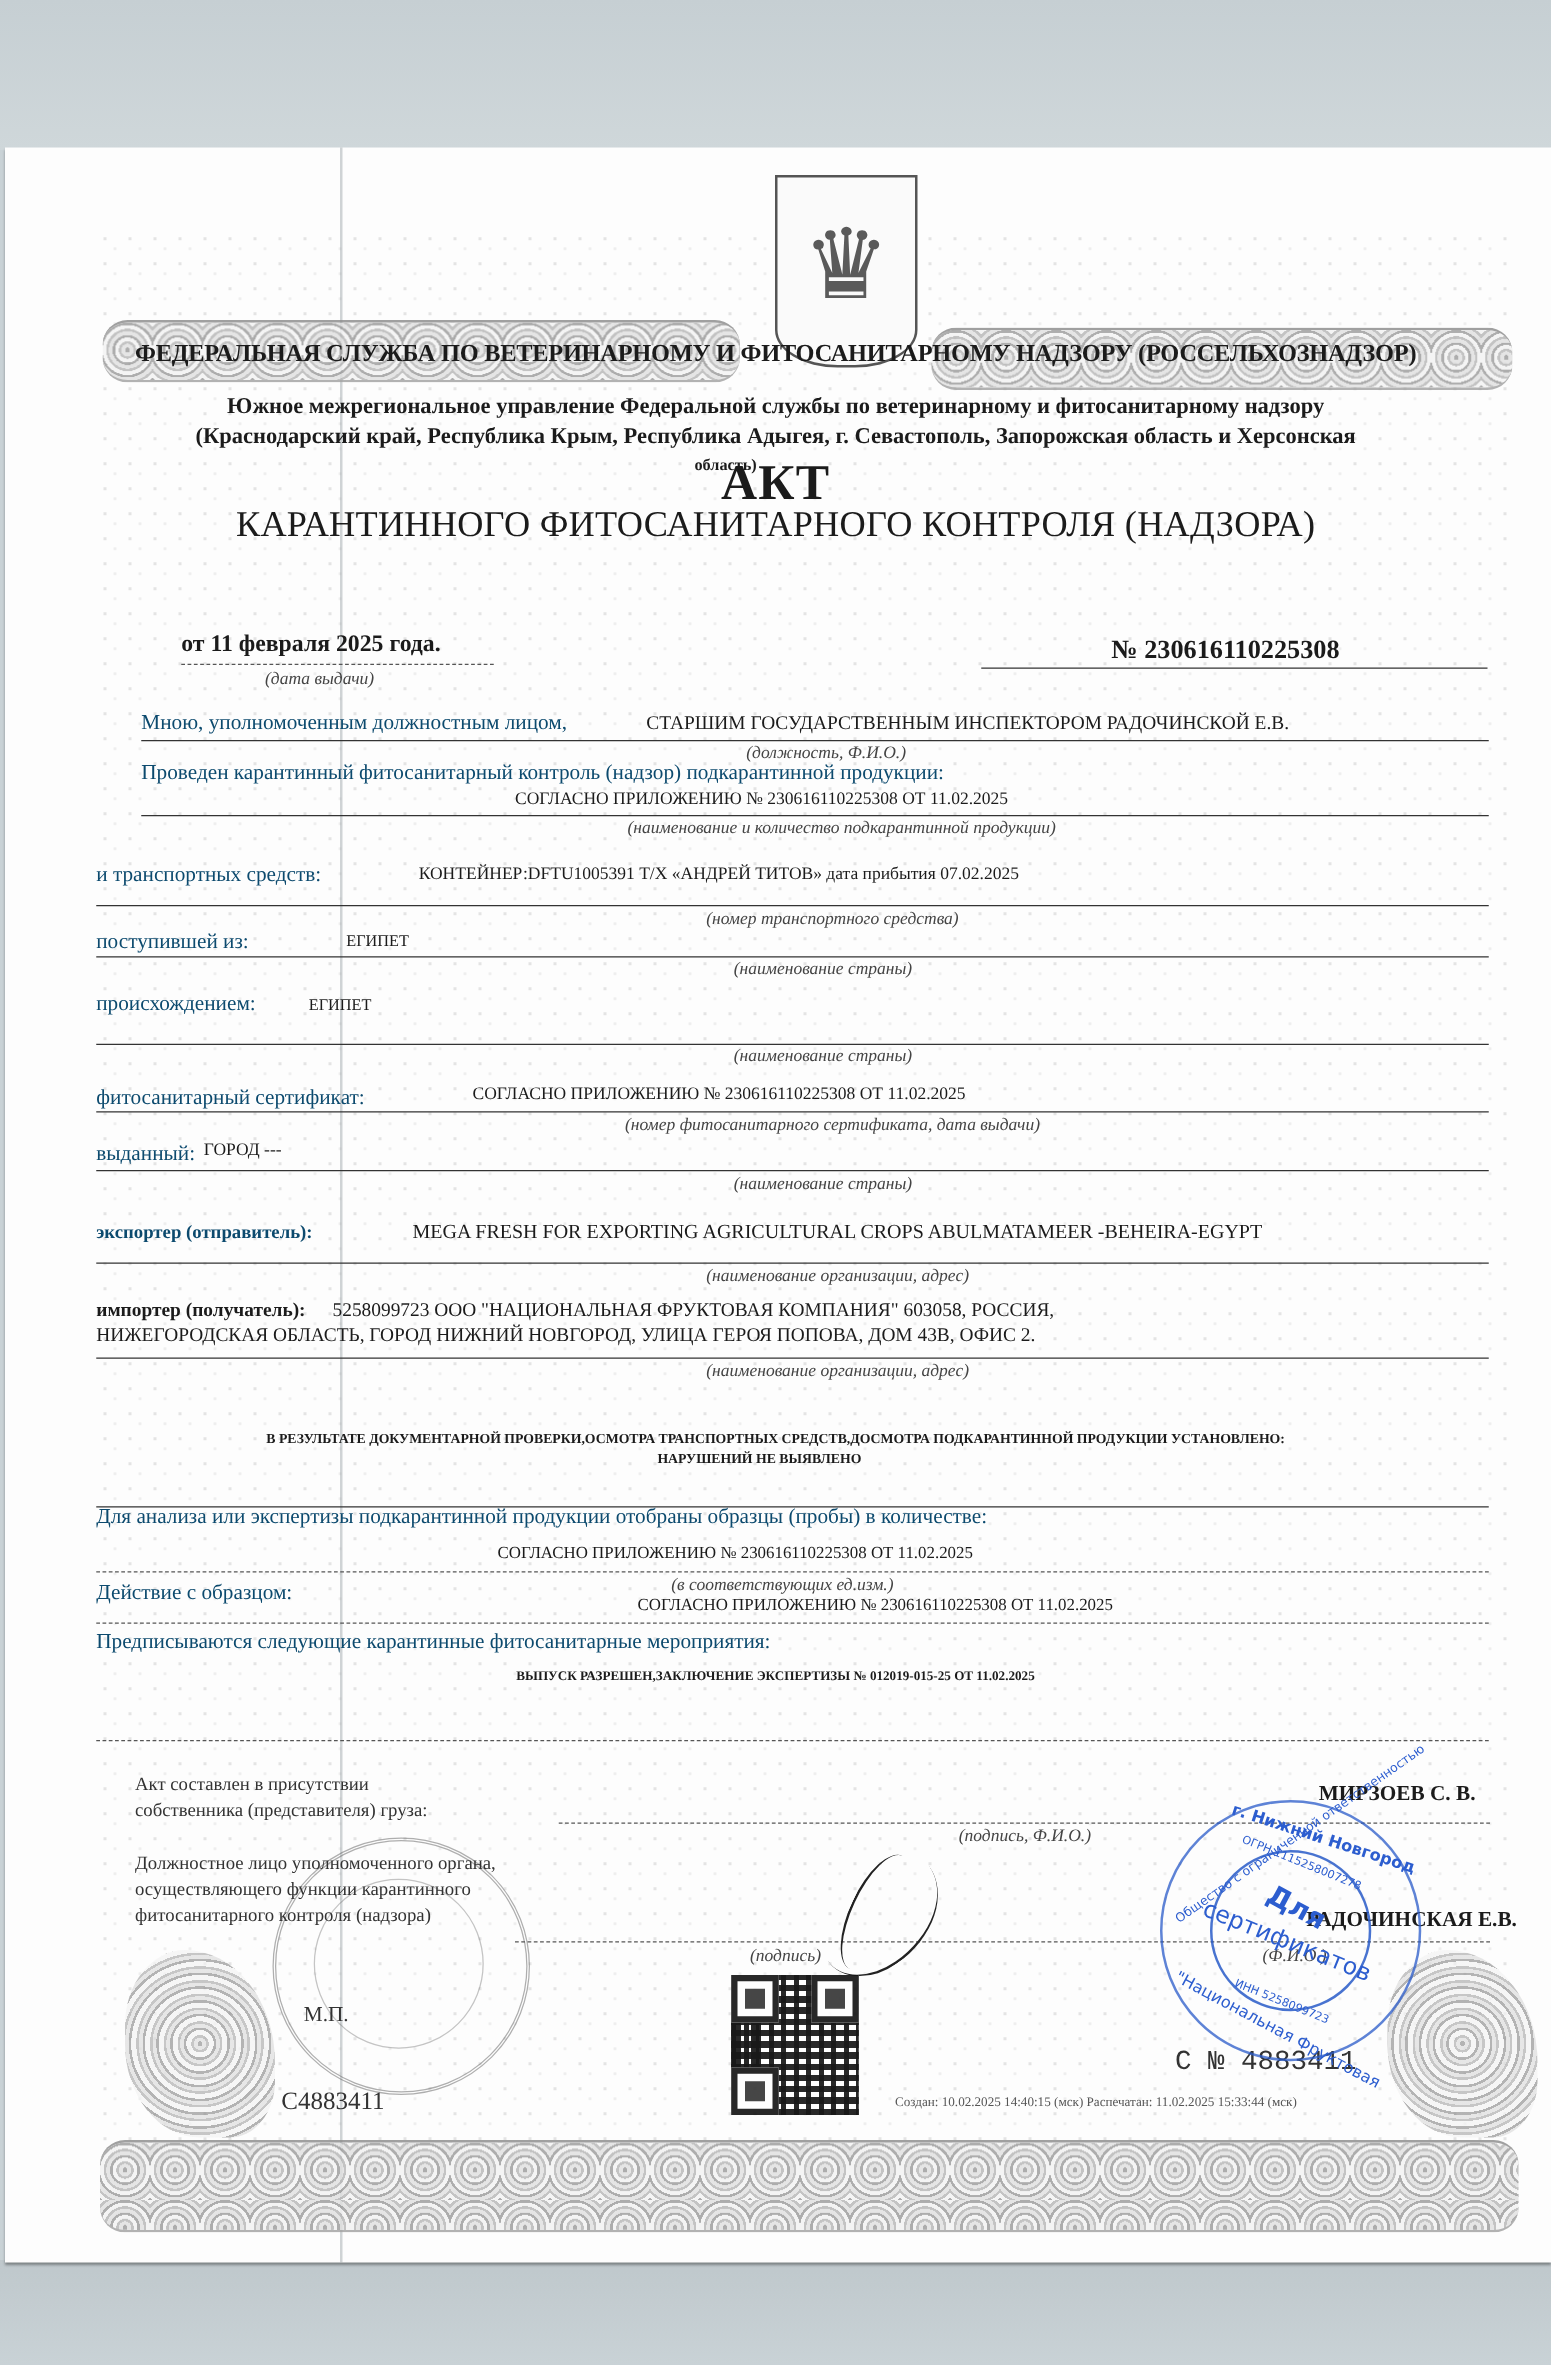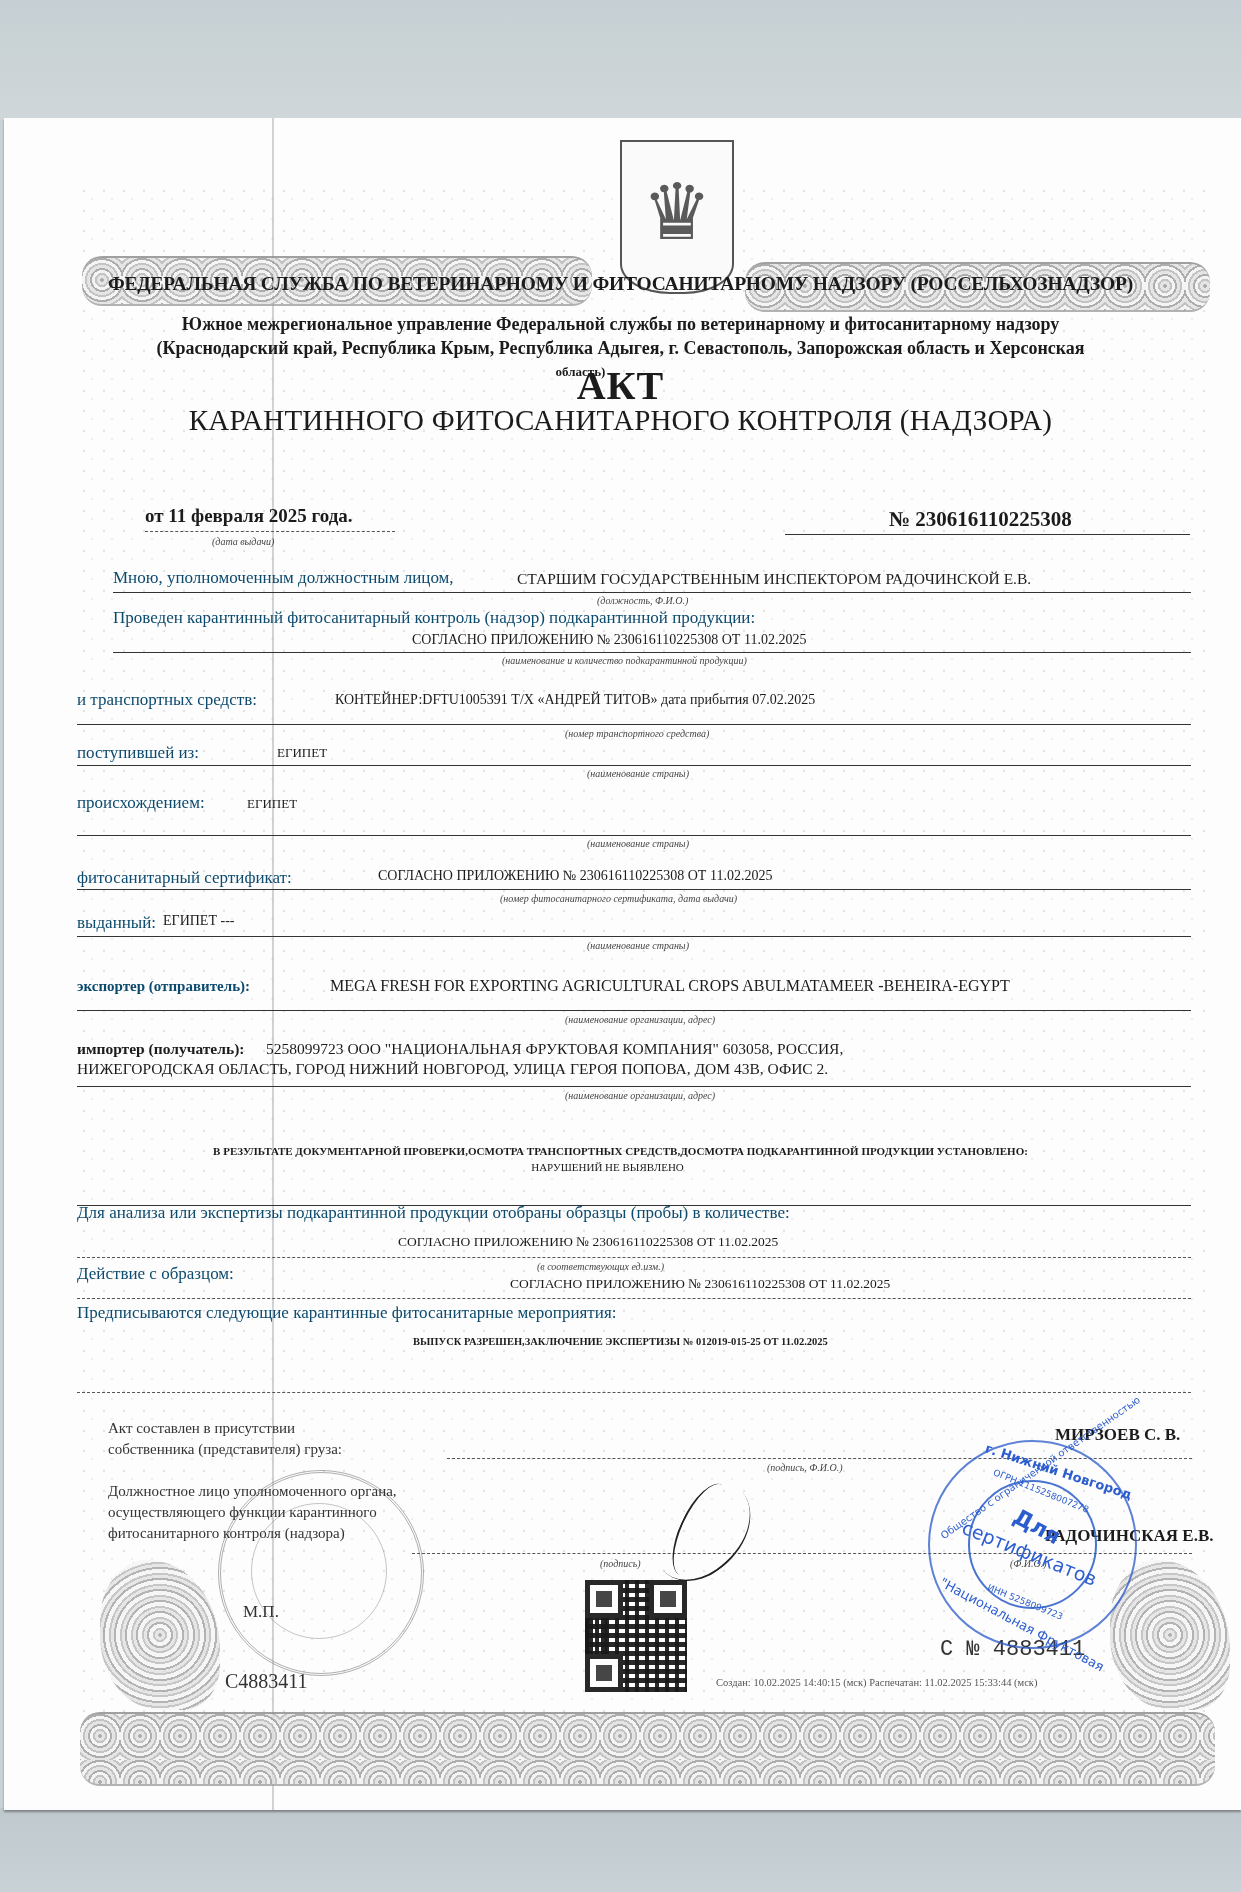--- a/index.html
+++ b/index.html
@@ -55,21 +55,21 @@
   .txt { position:absolute; white-space:nowrap; }
   .hdr1 { left:0; width:1241px; top:273px; text-align:center; font-size:19.5px; font-weight:bold; letter-spacing:-0.2px; }
   .hdr2 { left:0; width:1241px; top:314px; text-align:center; font-size:18px; font-weight:bold; }
   .hdr3 { left:0; width:1241px; top:338px; text-align:center; font-size:18px; font-weight:bold; }
   .hdr4 { left:0; width:1241px; top:362px; text-align:center; font-size:13px; font-weight:bold; }
   .akt { left:0; width:1241px; top:362px; text-align:center; font-size:40px; font-weight:bold; letter-spacing:1px; }
   .akt-sub { left:0; width:1241px; top:404px; text-align:center; font-size:29px; letter-spacing:.2px; }
 
   .line { position:absolute; height:0; border-top:1.5px solid #333; }
   .dline { position:absolute; height:0; border-top:1.3px dashed #555; }
-  .cap { position:absolute; font-size:10px; font-style:italic; color:#444; white-space:nowrap;text-align:right; }
+  .cap { position:absolute; font-size:14px; font-style:italic; color:#444; white-space:nowrap;text-align:right; }
   .lbl { font-size:17px; color:#0c4a6e; }
   .val { font-size:15.5px; font-weight:normal; }
   .small-val { font-size:10.5px; font-weight:bold; }
 
   .sig {
     position:absolute; left:648px; top:1490px; width:110px; height:80px;
     border-bottom:2px solid #222; border-radius:0 0 60% 40%;
     transform:rotate(-35deg);
   }
   .sig2 { position:absolute; left:680px; top:1480px; width:40px; height:100px; border-left:2px solid #222; border-radius:50%; transform:rotate(25deg); }
@@ -159,37 +159,37 @@
 <div class="txt val" style="left:247px;top:796px;font-size:13px;">ЕГИПЕТ</div>
 <div class="line" style="left:77px;top:835px;width:1114px;"></div>
 <div class="cap" style="left:587px;top:838px;">(наименование страны)</div>
 
 <div class="txt lbl" style="left:77px;top:868px;">фитосанитарный сертификат:</div>
 <div class="txt val" style="left:378px;top:868px;font-size:14px;">СОГЛАСНО ПРИЛОЖЕНИЮ  № 230616110225308 ОТ 11.02.2025</div>
 <div class="line" style="left:77px;top:889px;width:1114px;"></div>
 <div class="cap" style="left:500px;top:893px;">(номер фитосанитарного сертификата, дата выдачи)</div>
 
 <div class="txt lbl" style="left:77px;top:913px;">выданный:</div>
-<div class="txt val" style="left:163px;top:913px;font-size:14px;">ЕГИПЕТ ---</div>
+<div class="txt val" style="left:163px;top:913px;font-size:14px;">ГОРОД ---</div>
 <div class="line" style="left:77px;top:936px;width:1114px;"></div>
 <div class="cap" style="left:587px;top:940px;">(наименование страны)</div>
 
 <div class="txt lbl" style="left:77px;top:978px;font-weight:bold;font-size:15px;">экспортер (отправитель):</div>
 <div class="txt val" style="left:330px;top:977px;font-size:16px;">MEGA FRESH FOR EXPORTING AGRICULTURAL CROPS ABULMATAMEER -BEHEIRA-EGYPT</div>
 <div class="line" style="left:77px;top:1010px;width:1114px;"></div>
 <div class="cap" style="left:565px;top:1014px;">(наименование организации, адрес)</div>
 
 <div class="txt" style="left:77px;top:1040px;font-size:15.5px;font-weight:bold;">импортер (получатель):</div>
 <div class="txt val" style="left:266px;top:1040px;font-size:15.5px;">5258099723 ООО "НАЦИОНАЛЬНАЯ ФРУКТОВАЯ КОМПАНИЯ" 603058, РОССИЯ,</div>
 <div class="txt val" style="left:77px;top:1060px;font-size:15.5px;">НИЖЕГОРОДСКАЯ ОБЛАСТЬ, ГОРОД НИЖНИЙ НОВГОРОД, УЛИЦА ГЕРОЯ ПОПОВА, ДОМ 43В, ОФИС 2.</div>
 <div class="line" style="left:77px;top:1086px;width:1114px;"></div>
 <div class="cap" style="left:565px;top:1090px;">(наименование организации, адрес)</div>
 
 <div class="txt" style="left:0;width:1241px;top:1145px;text-align:center;font-size:11px;font-weight:bold;">В РЕЗУЛЬТАТЕ ДОКУМЕНТАРНОЙ ПРОВЕРКИ,ОСМОТРА ТРАНСПОРТНЫХ СРЕДСТВ,ДОСМОТРА ПОДКАРАНТИННОЙ ПРОДУКЦИИ УСТАНОВЛЕНО:</div>
-<div class="txt" style="left:0;width:1215px;top:1161px;text-align:center;font-size:11px;font-weight:normal;">НАРУШЕНИЙ НЕ ВЫЯВЛЕНО</div>
+<div class="txt" style="left:0;width:1215px;top:1161px;text-align:center;font-size:11px;font-weight:bold;">НАРУШЕНИЙ НЕ ВЫЯВЛЕНО</div>
 
 <div class="line" style="left:77px;top:1205px;width:1114px;"></div>
 <div class="txt lbl" style="left:77px;top:1203px;">Для анализа или экспертизы подкарантинной продукции отобраны образцы (пробы) в количестве:</div>
 <div class="txt val" style="left:398px;top:1234px;font-size:13.5px;">СОГЛАСНО ПРИЛОЖЕНИЮ  № 230616110225308 ОТ 11.02.2025</div>
 <div class="dline" style="left:77px;top:1257px;width:1114px;"></div>
 <div class="cap" style="left:537px;top:1261px;">(в соответствующих ед.изм.)</div>
 
 <div class="txt lbl" style="left:77px;top:1264px;">Действие с образцом:</div>
 <div class="txt val" style="left:510px;top:1276px;font-size:13.5px;">СОГЛАСНО ПРИЛОЖЕНИЮ  № 230616110225308 ОТ 11.02.2025</div>
 <div class="dline" style="left:77px;top:1298px;width:1114px;"></div>

